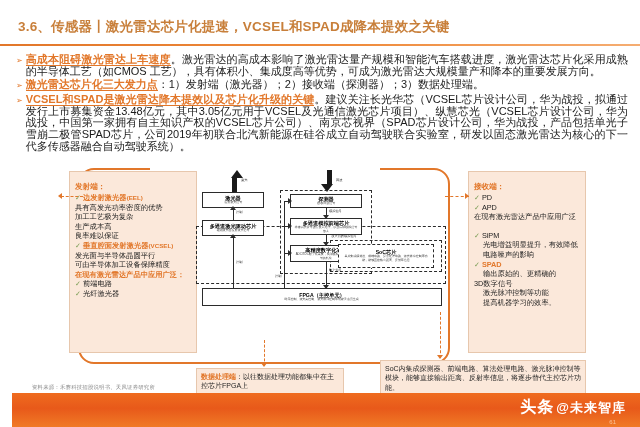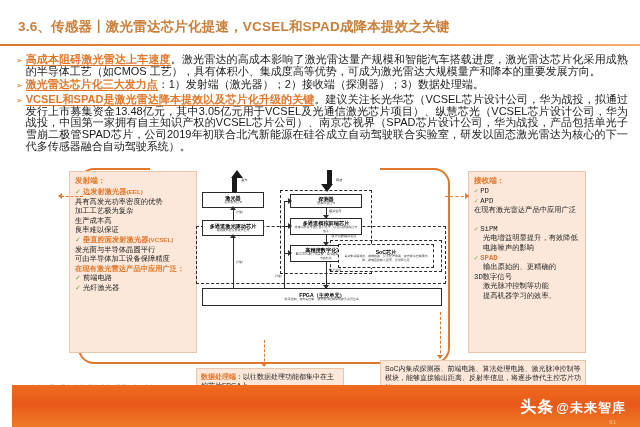--- a/index.html
+++ b/index.html
@@ -41,24 +41,24 @@
     position:absolute;left:78px;top:168px;width:372px;height:196px;
     border:2px solid #e2772a;border-radius:16px;box-sizing:border-box;
   }
   .frame-cut{
     position:absolute;left:150px;top:160px;width:230px;height:16px;background:#fff;
   }
 
   
   .panel{
     position:absolute;background:#fbe8da;border:1px solid #e7c7ad;
-    box-sizing:border-box;padding:4px 5px;
+    box-sizing:border-box;padding:10px 5px;
   }
   .panel-left{left:69px;top:171px;width:128px;height:182px;}
-  .panel-right{left:468px;top:171px;width:118px;height:182px;font-family:Liberation Mono, monospace;}
+  .panel-right{left:468px;top:171px;width:118px;height:182px;}
   .p-head{color:#e2772a;font-weight:700;font-size:7.6px;line-height:10px;margin-bottom:1px;}
   .p-line{font-size:7.3px;line-height:9.6px;color:#1d1d1d;}
   .p-check{color:#7b9e55;font-size:7px;margin-right:2px;}
   .p-sub{color:#e2772a;font-weight:700;}
   .p-indent{padding-left:9px;}
 
   
   .diagram{position:absolute;left:196px;top:168px;width:262px;height:196px;}
   .dbox{
     position:absolute;background:#fff;border:1px solid #2b2b2b;
@@ -130,21 +130,21 @@
   .note-r{left:380px;top:360px;width:206px;height:36px;}
   .note .n-hl{color:#e2772a;font-weight:700;}
   .note-txt{font-size:7px;line-height:9.3px;color:#1d1d1d;}
 
   
   .source{
     position:absolute;left:32px;top:384px;
     font-size:5.4px;color:#8a8a8a;letter-spacing:.2px;
   }
   .footbar{
-    position:absolute;left:12px;right:0;bottom:0;height:42px;
+    position:absolute;left:12px;right:0;bottom:0;height:34px;
     background:linear-gradient(180deg,#ef6c1f 0%,#e8591a 45%,#f07a26 100%);
   }
   .brand{
     position:absolute;right:14px;bottom:9px;
     font-size:16px;font-weight:700;color:#fff;letter-spacing:1px;
     display:flex;align-items:center;gap:2px;
   }
   .brand-at{font-size:13px;}
   .pagenum{
     position:absolute;right:24px;bottom:2px;

